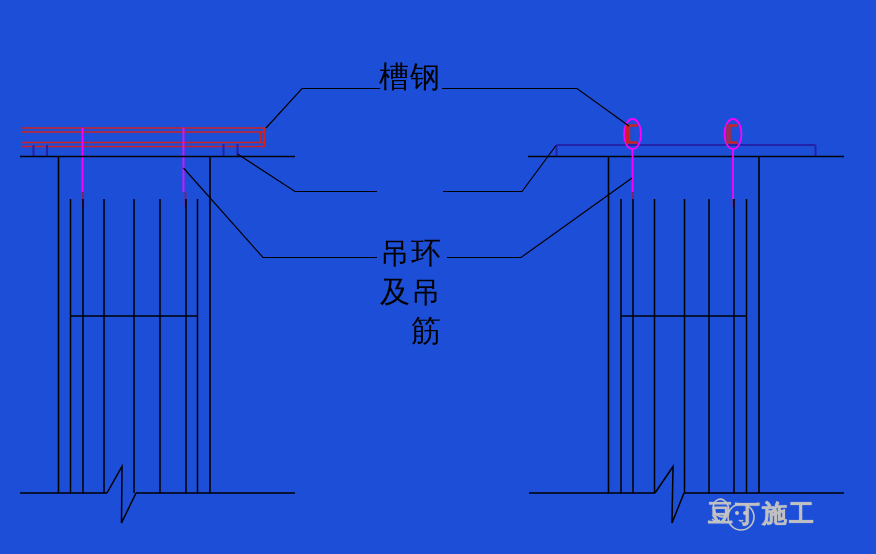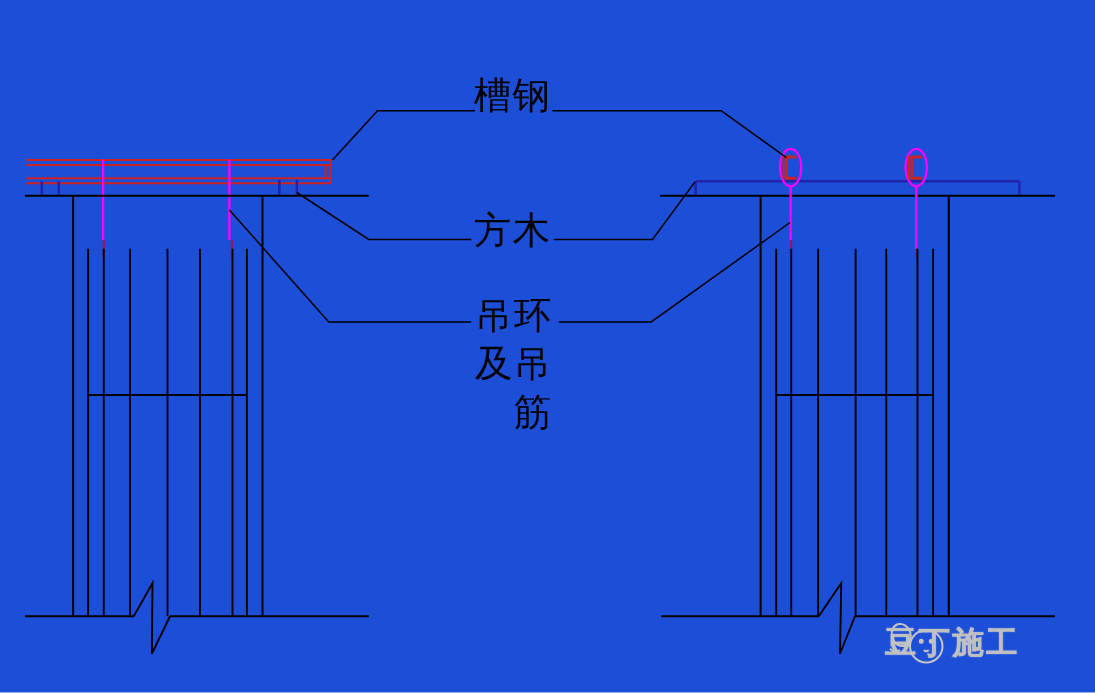--- a/index.html
+++ b/index.html
@@ -160,21 +160,20 @@
       <polyline points="237.5,154 295,191.5 377,191.5"></polyline>
       <polyline points="443,191.5 522,191.5 556,145.5"></polyline>
 
       <polyline points="183.5,168 263,257.5 377,257.5"></polyline>
       <polyline points="447,257.5 521,257.5 632,178"></polyline>
     </g>
   </svg>
 
   <div class="callout-label" style="left:379px;top:61px;">槽钢</div>
 
-  <div class="callout-label" style="left:379px;top:169px;">方木</div>
 
   <div class="callout-label multiline" style="left:380px;top:233px;text-align:right;">吊环
 及吊
 筋</div>
 
   <div class="watermark">
     <svg width="52" height="36" viewBox="0 0 52 36">
       <g stroke="#c4c4c4" stroke-width="1.6" fill="none">
         <ellipse cx="13" cy="11" rx="7.5" ry="9" transform="rotate(-18 13 11)"></ellipse>
         <circle cx="33" cy="20" r="13"></circle>

